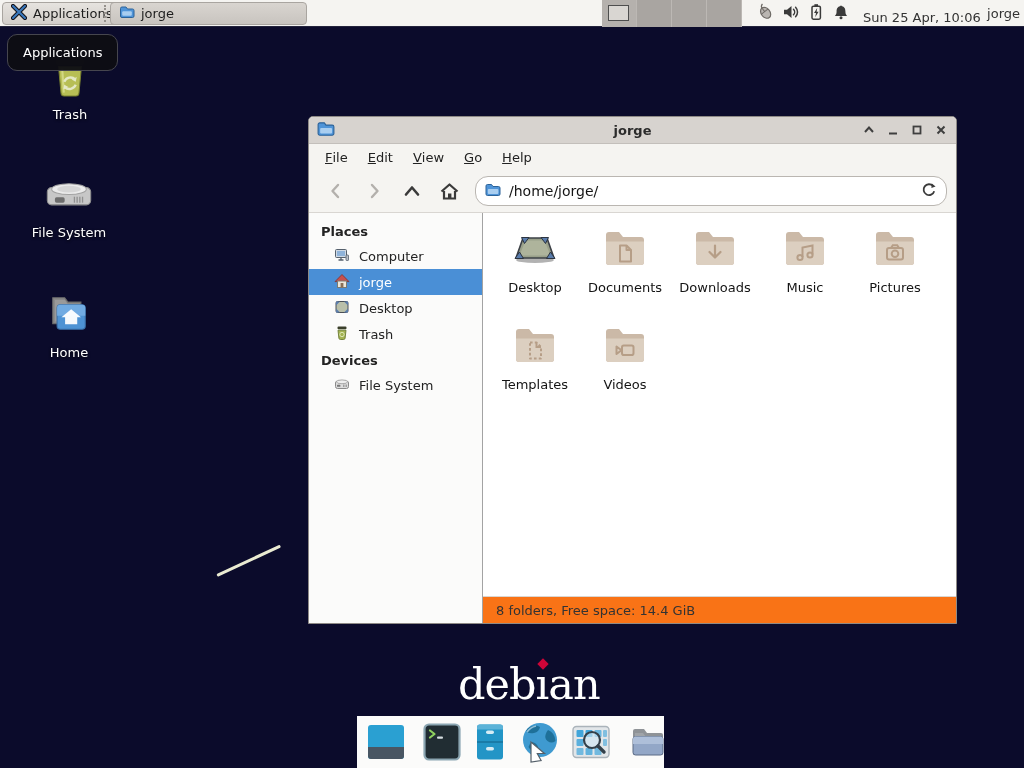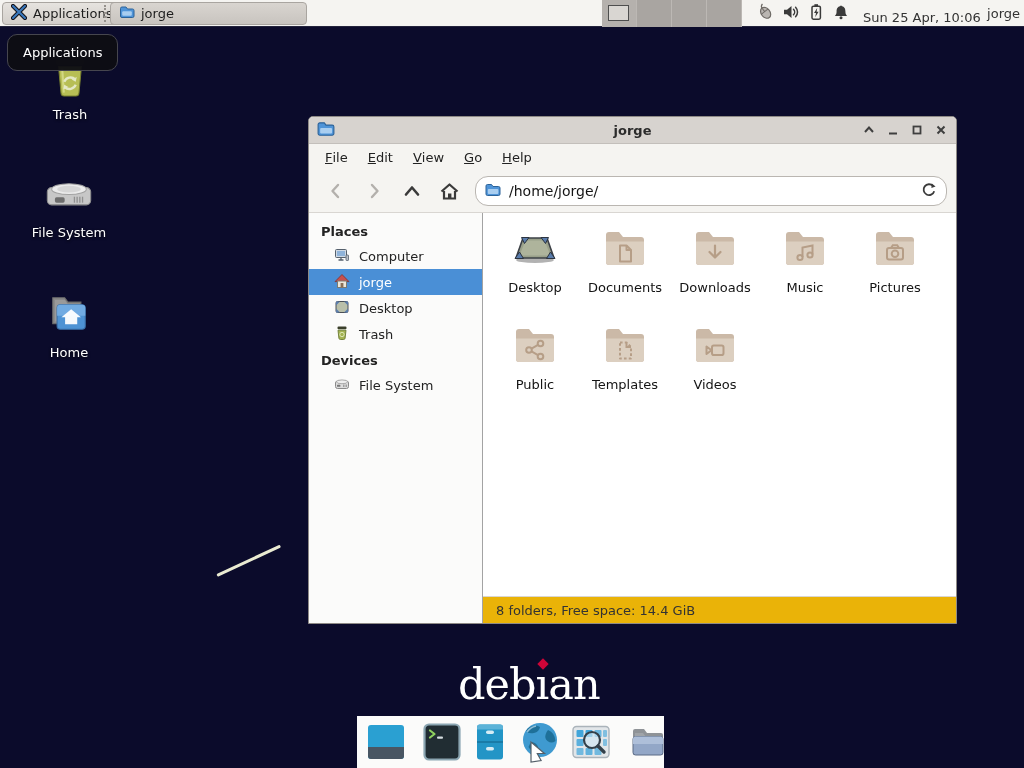--- a/index.html
+++ b/index.html
@@ -69,21 +69,21 @@
   .win-body { flex:1; display:flex; min-height:0; }
   .sidebar { width:174px; border-right:1px solid #a3a3a3; background:#fbfbfa; padding-top:5px; }
   .side-header { font-weight:bold; padding:6px 12px 4px 12px; color:#232323; }
   .side-item { height:26px; display:flex; align-items:center; gap:9px; padding-left:25px; color:#232323; }
   .side-item.selected { background:#4a8fd6; color:#fff; }
   .rightpane { flex:1; display:flex; flex-direction:column; min-width:0; }
   .fileview { flex:1; background:#fff; display:flex; flex-wrap:wrap; align-content:flex-start;
               padding:11px 0 0 7px; }
   .fcell { width:90px; height:97px; display:flex; flex-direction:column; align-items:center; }
   .flabel { margin-top:5px; color:#141414; }
-  .statusbar { height:27px; background:#eab308; border-top:1px solid #d9d6d2;
+  .statusbar { height:27px; background:#f97316; border-top:1px solid #d9d6d2;
                display:flex; align-items:center; padding-left:13px; color:#333; }
 
   
   .brand { position:absolute; left:458px; top:659px; color:#fff; z-index:3;
            font-family:"DejaVu Serif", "Liberation Serif", serif;
            font-size:43px; letter-spacing:-1px; }
   .brand .iwrap { position:relative; }
   .brand .idot { position:absolute; left:3px; top:1px; width:8px; height:8px;
                  background:#ce0538; transform:rotate(45deg); }
 
@@ -443,35 +443,20 @@
               <g fill="none" stroke="#b69e87" stroke-width="2">
                 <rect x="16" y="24" width="16" height="11.5" rx="2"></rect>
                 <circle cx="24" cy="29.7" r="3.3"></circle>
                 <path d="M20 24 l1.8 -2.8 h4.4 l1.8 2.8"></path>
               </g>
             </svg>
           </span>
           <span class="flabel">Pictures</span>
         </div>
 
-        <div class="fcell">
-          <span>
-            <svg width="48" height="48" viewBox="0 0 48 48">
-              <path d="M5 11 a3 3 0 0 1 3 -3 h10 l4 5 h18 a3 3 0 0 1 3 3 v22 a3 3 0 0 1 -3 3 H8 a3 3 0 0 1 -3 -3 z" fill="#cbb9a7"></path>
-              <path d="M5 17.5 h38 v20.5 a3 3 0 0 1 -3 3 H8 a3 3 0 0 1 -3 -3 z" fill="#dccfc0"></path>
-              <g fill="none" stroke="#b69e87" stroke-width="2">
-                <circle cx="18" cy="29" r="2.8"></circle>
-                <circle cx="29.5" cy="22.5" r="2.8"></circle>
-                <circle cx="29.5" cy="35.5" r="2.8"></circle>
-                <path d="M20.5 27.6 l6.5 -3.7 M20.5 30.4 l6.5 3.7"></path>
-              </g>
-            </svg>
-          </span>
-          <span class="flabel">Public</span>
-        </div>
 
         <div class="fcell">
           <span>
             <svg width="48" height="48" viewBox="0 0 48 48">
               <path d="M5 11 a3 3 0 0 1 3 -3 h10 l4 5 h18 a3 3 0 0 1 3 3 v22 a3 3 0 0 1 -3 3 H8 a3 3 0 0 1 -3 -3 z" fill="#cbb9a7"></path>
               <path d="M5 17.5 h38 v20.5 a3 3 0 0 1 -3 3 H8 a3 3 0 0 1 -3 -3 z" fill="#dccfc0"></path>
               <g fill="none" stroke="#b69e87" stroke-width="2" stroke-dasharray="2.6 2.2" stroke-linejoin="round">
                 <path d="M19 21.5 h6.5 l4.5 4.5 v11.5 h-11 z"></path>
               </g>
               <path d="M25.5 21.5 v4.5 h4.5" fill="none" stroke="#b69e87" stroke-width="2"></path>

